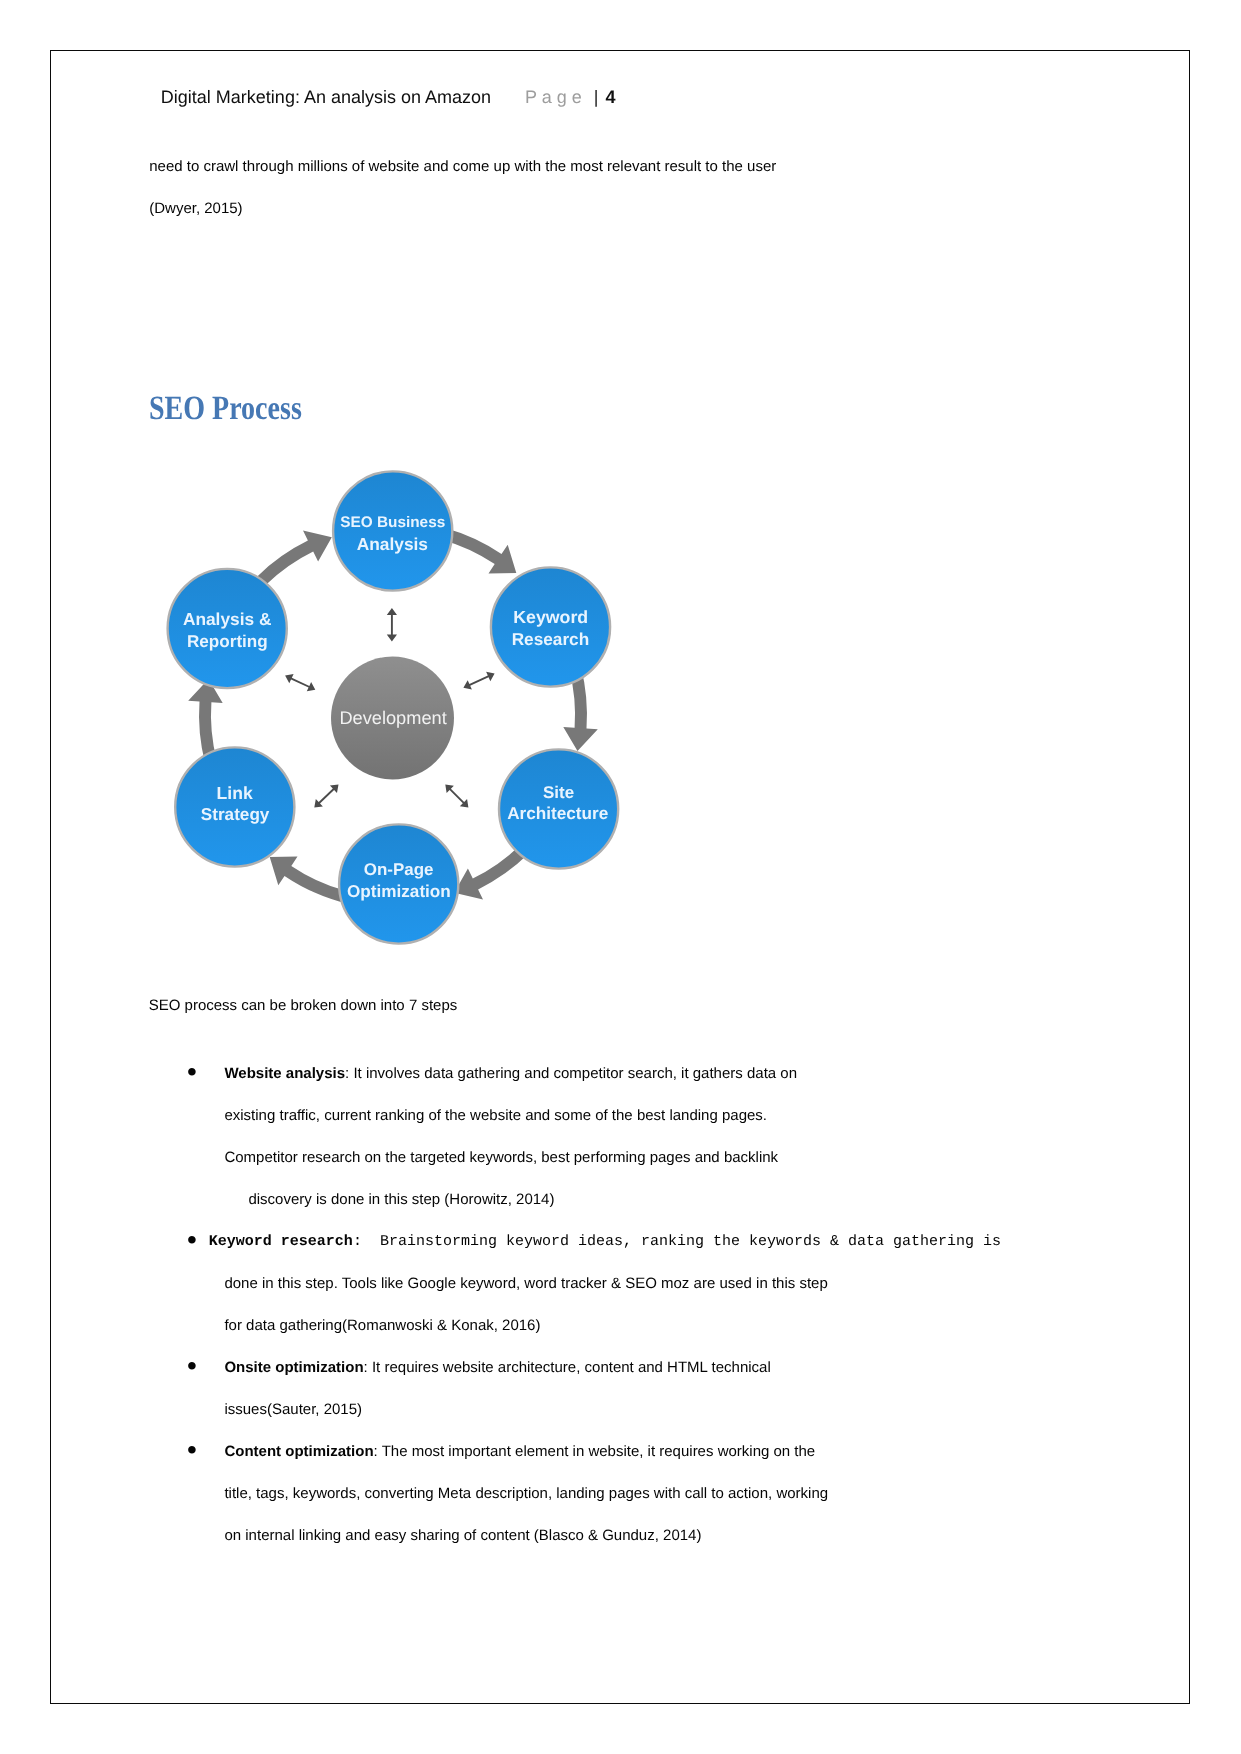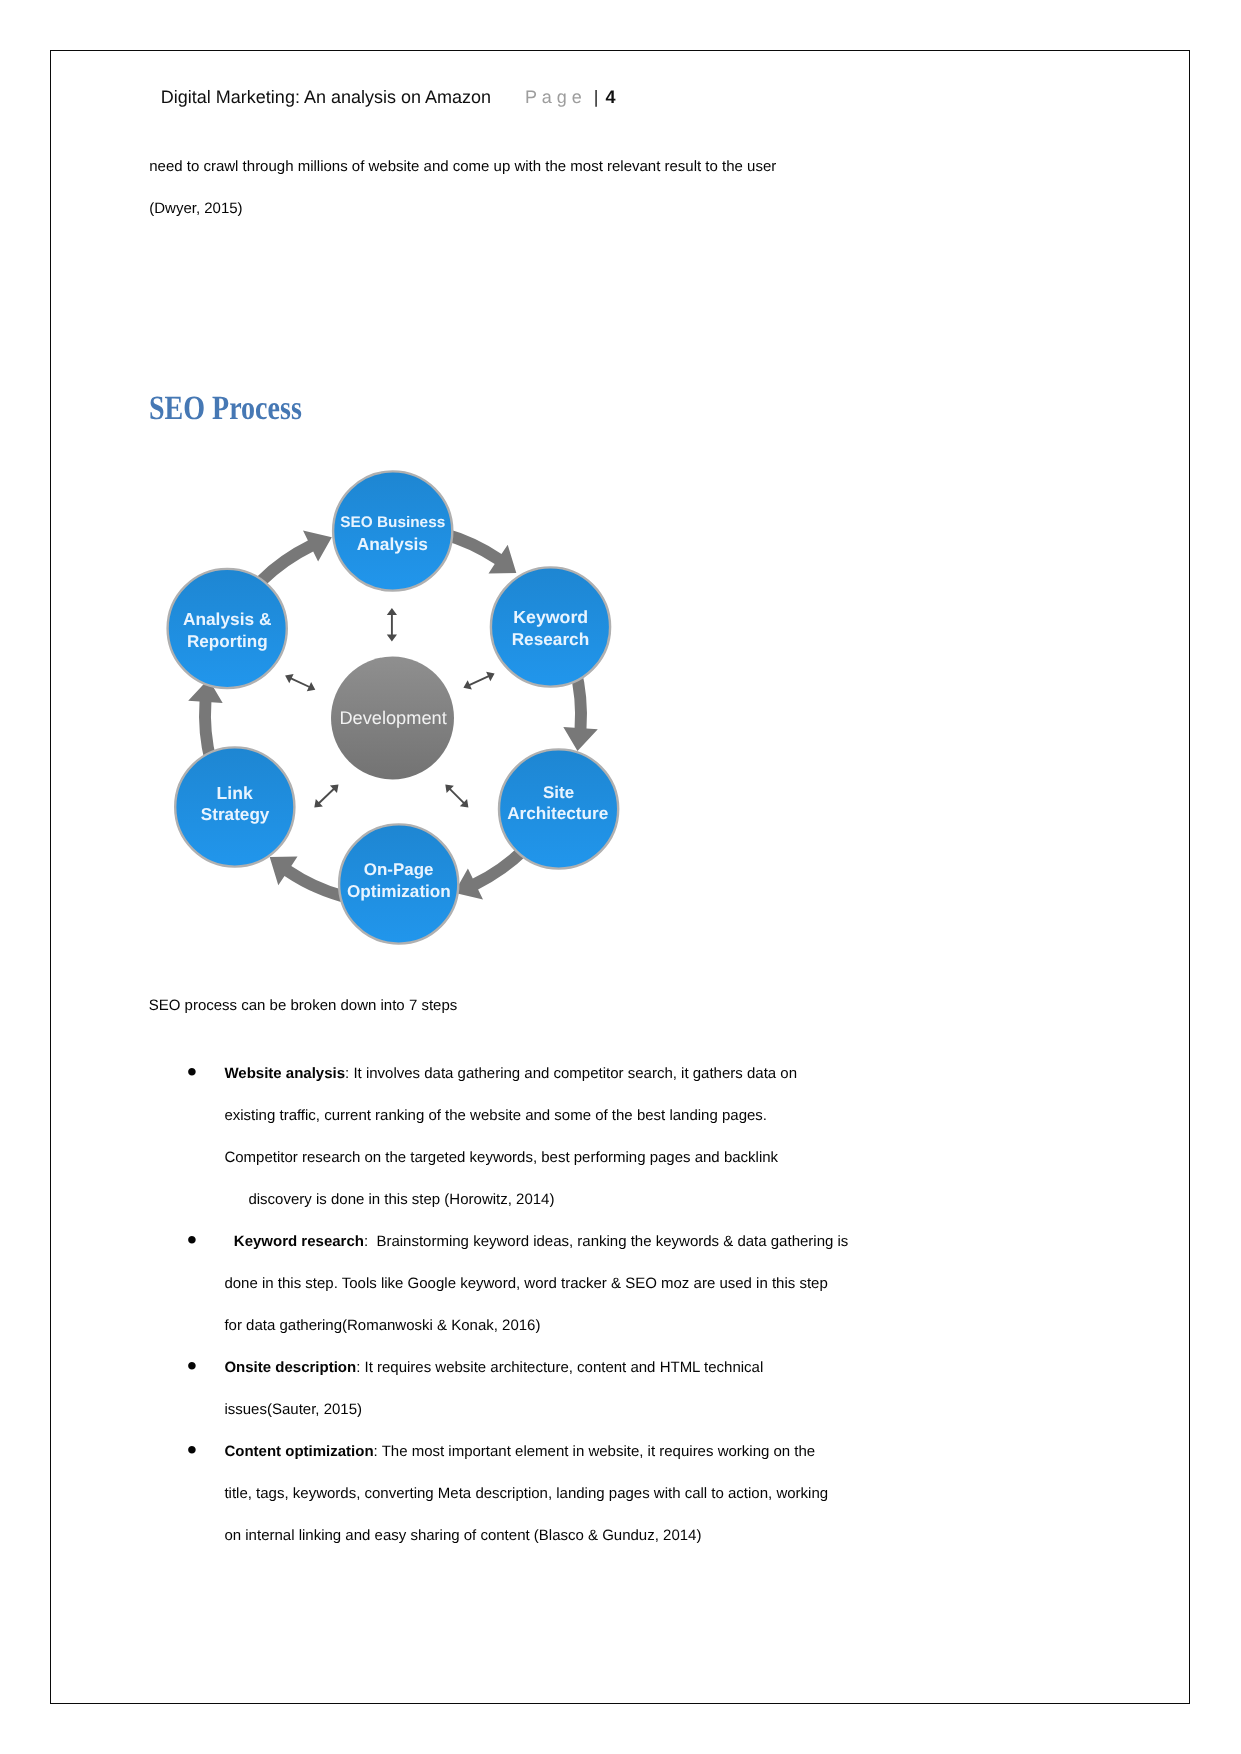--- a/index.html
+++ b/index.html
@@ -98,25 +98,25 @@
 
     <div class="tline" style="left:97.9px;top:943.5px;">SEO process can be broken down into 7 steps</div>
 
     <div id="bullets">
         <div class="bdot" style="left: 136.2px; top: 1009.2px;">•</div>
         <div class="tline" style="left: 173.6px; top: 1011.3px; text-align: center;"><b>Website analysis</b><span>: It involves data gathering and competitor search, it gathers data on</span></div>
         <div class="tline" style="left: 173.6px; top: 1053.26px;">existing traffic, current ranking of the website and some of the best landing pages.</div>
         <div class="tline" style="left: 173.6px; top: 1095.22px;">Competitor research on the targeted keywords, best performing pages and backlink</div>
         <div class="tline" style="left: 173.6px; top: 1137.18px; margin-left: 24px;">discovery is done in this step (Horowitz, 2014)</div>
         <div class="bdot" style="left: 136.2px; top: 1177.04px;">•</div>
-        <div class="tline" style="left: 183px; top: 1179.14px;"><b>Keyword research</b><span>:  Brainstorming keyword ideas, ranking the keywords &amp; data gathering is</span></div>
+        <div class="tline" style="left: 158px; top: 1179.14px; font-family: Liberation Mono, monospace;"><b>Keyword research</b><span>:  Brainstorming keyword ideas, ranking the keywords &amp; data gathering is</span></div>
         <div class="tline" style="left: 173.6px; top: 1221.1px;">done in this step. Tools like Google keyword, word tracker &amp; SEO moz are used in this step</div>
         <div class="tline" style="left: 173.6px; top: 1263.06px;">for data gathering(Romanwoski &amp; Konak, 2016)</div>
         <div class="bdot" style="left: 136.2px; top: 1302.92px;">•</div>
-        <div class="tline" style="left: 173.6px; top: 1305.02px;"><b>Onsite description</b><span>: It requires website architecture, content and HTML technical</span></div>
+        <div class="tline" style="left: 173.6px; top: 1305.02px;"><b>Onsite optimization</b><span>: It requires website architecture, content and HTML technical</span></div>
         <div class="tline" style="left: 173.6px; top: 1346.98px;">issues(Sauter, 2015)</div>
         <div class="bdot" style="left: 136.2px; top: 1386.84px;">•</div>
         <div class="tline" style="left: 173.6px; top: 1388.94px;"><b>Content optimization</b><span>: The most important element in website, it requires working on the</span></div>
         <div class="tline" style="left: 173.6px; top: 1430.9px;">title, tags, keywords, converting Meta description, landing pages with call to action, working</div>
         <div class="tline" style="left: 173.6px; top: 1472.86px;">on internal linking and easy sharing of content (Blasco &amp; Gunduz, 2014)</div>
       </div>
   </div>
 </div>
 
 </body></html>

